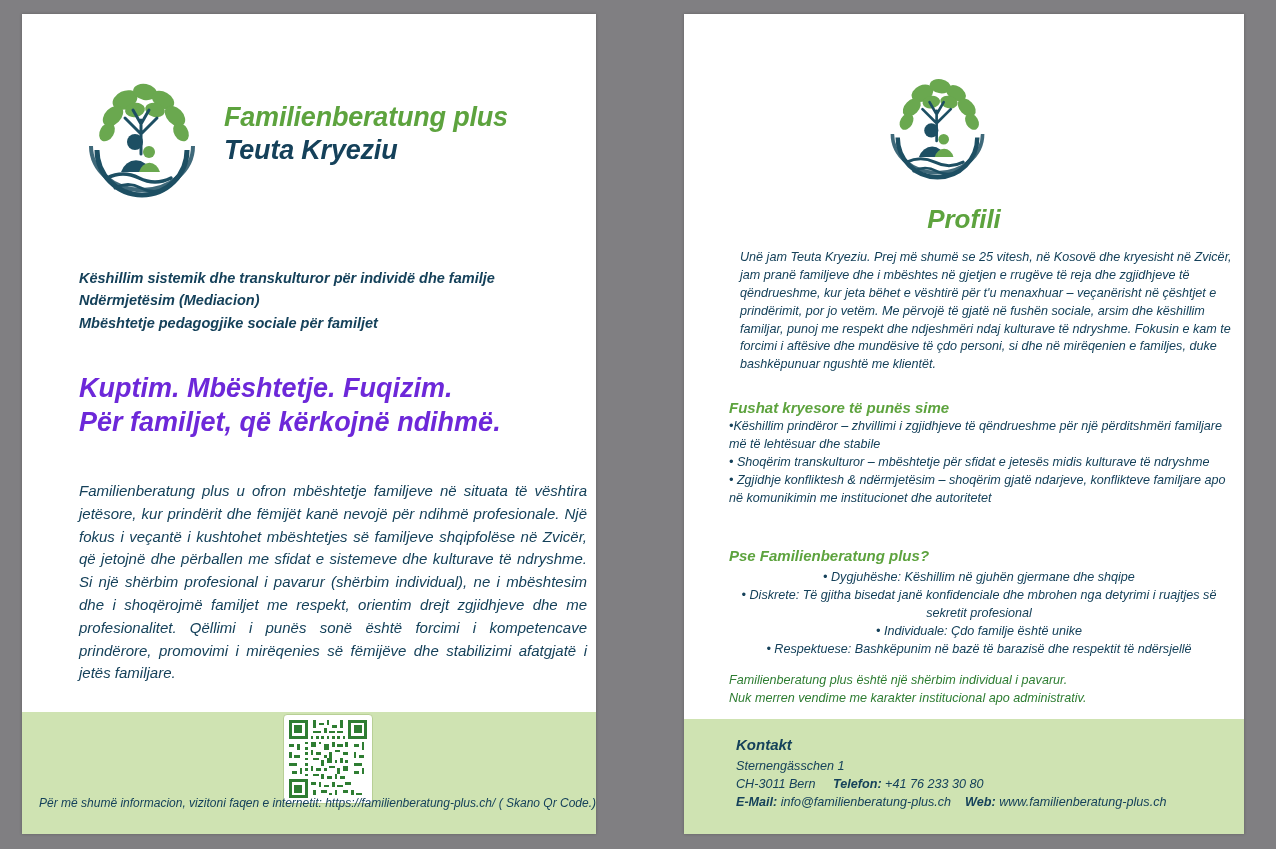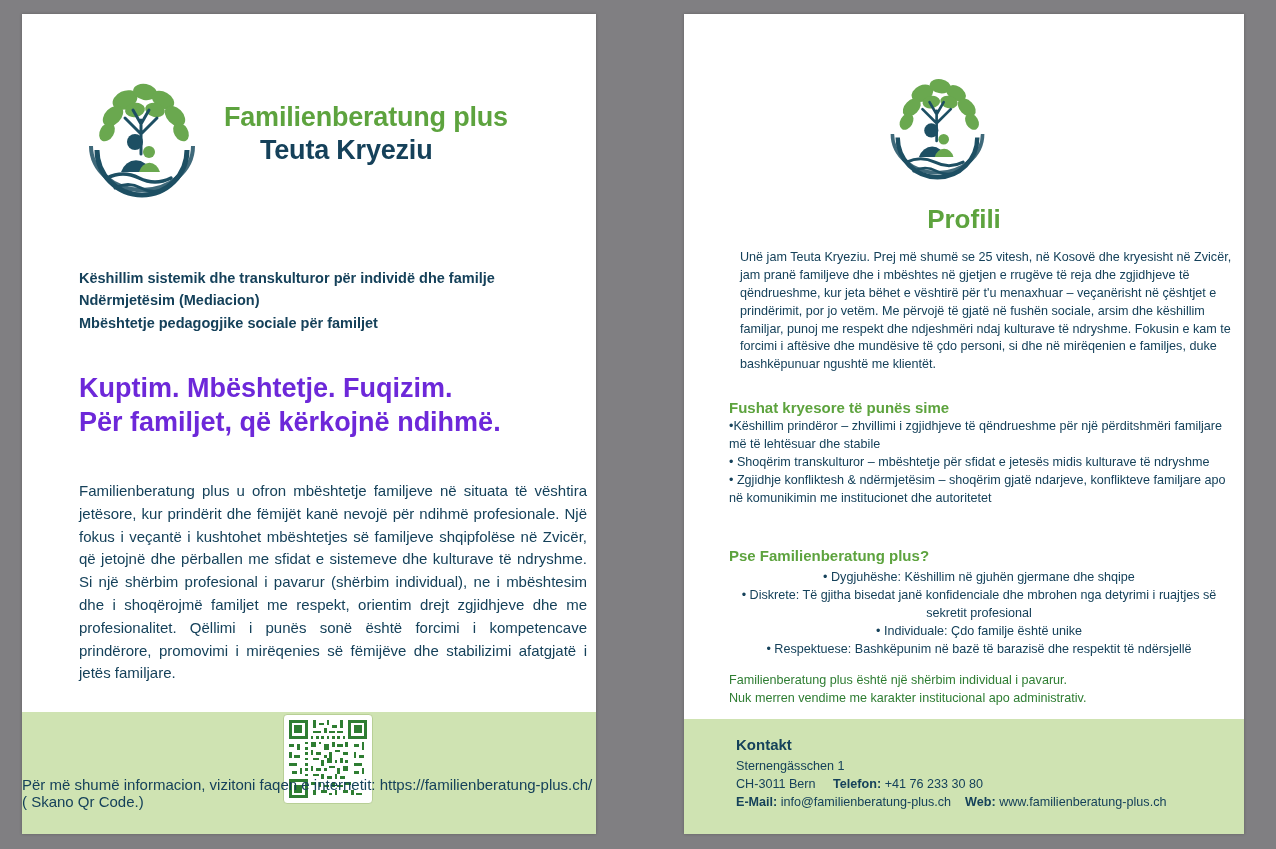--- a/index.html
+++ b/index.html
@@ -8,20 +8,21 @@
     background: #807f82;
     width: 1276px;
     height: 849px;
     overflow: hidden;
     font-family: "Liberation Sans", sans-serif;
   }
   .page {
     position: absolute;
     background: #ffffff;
     box-shadow: 0 0 3px rgba(0,0,0,0.25);
+    font-style: italic;
   }
   
   #page-left {
     left: 22px;
     top: 14px;
     width: 574px;
     height: 820px;
   }
   #page-right {
     left: 684px;
@@ -58,21 +59,20 @@
     color: #5da33e;
     letter-spacing: -0.2px;
     line-height: 1.15;
   }
   .brand-line2 {
     font-size: 27px;
     font-weight: bold;
     color: #15415a;
     letter-spacing: -0.2px;
     line-height: 1.3;
-    margin-left: 36px;
   }
   #left-services {
     position: absolute;
     left: 57px;
     top: 253px;
     width: 510px;
     font-size: 14.5px;
     font-weight: bold;
     color: #15415a;
     line-height: 1.55;
@@ -108,22 +108,22 @@
     border-radius: 4px;
     padding: 5px;
     box-sizing: border-box;
   }
   #qr-wrap svg { display:block; }
   #left-footer {
     position: absolute;
     left: 0;
     right: 0;
     bottom: 24px;
-    text-align: left;
-    font-size: 15px;
+    text-align: right;
+    font-size: 12px;
     color: #15415a;
   }
 
   
   #right-logo { left: 196px; top: 58px; }
   #profile-title {
     position: absolute;
     left: 0;
     right: 0;
     top: 190px;

